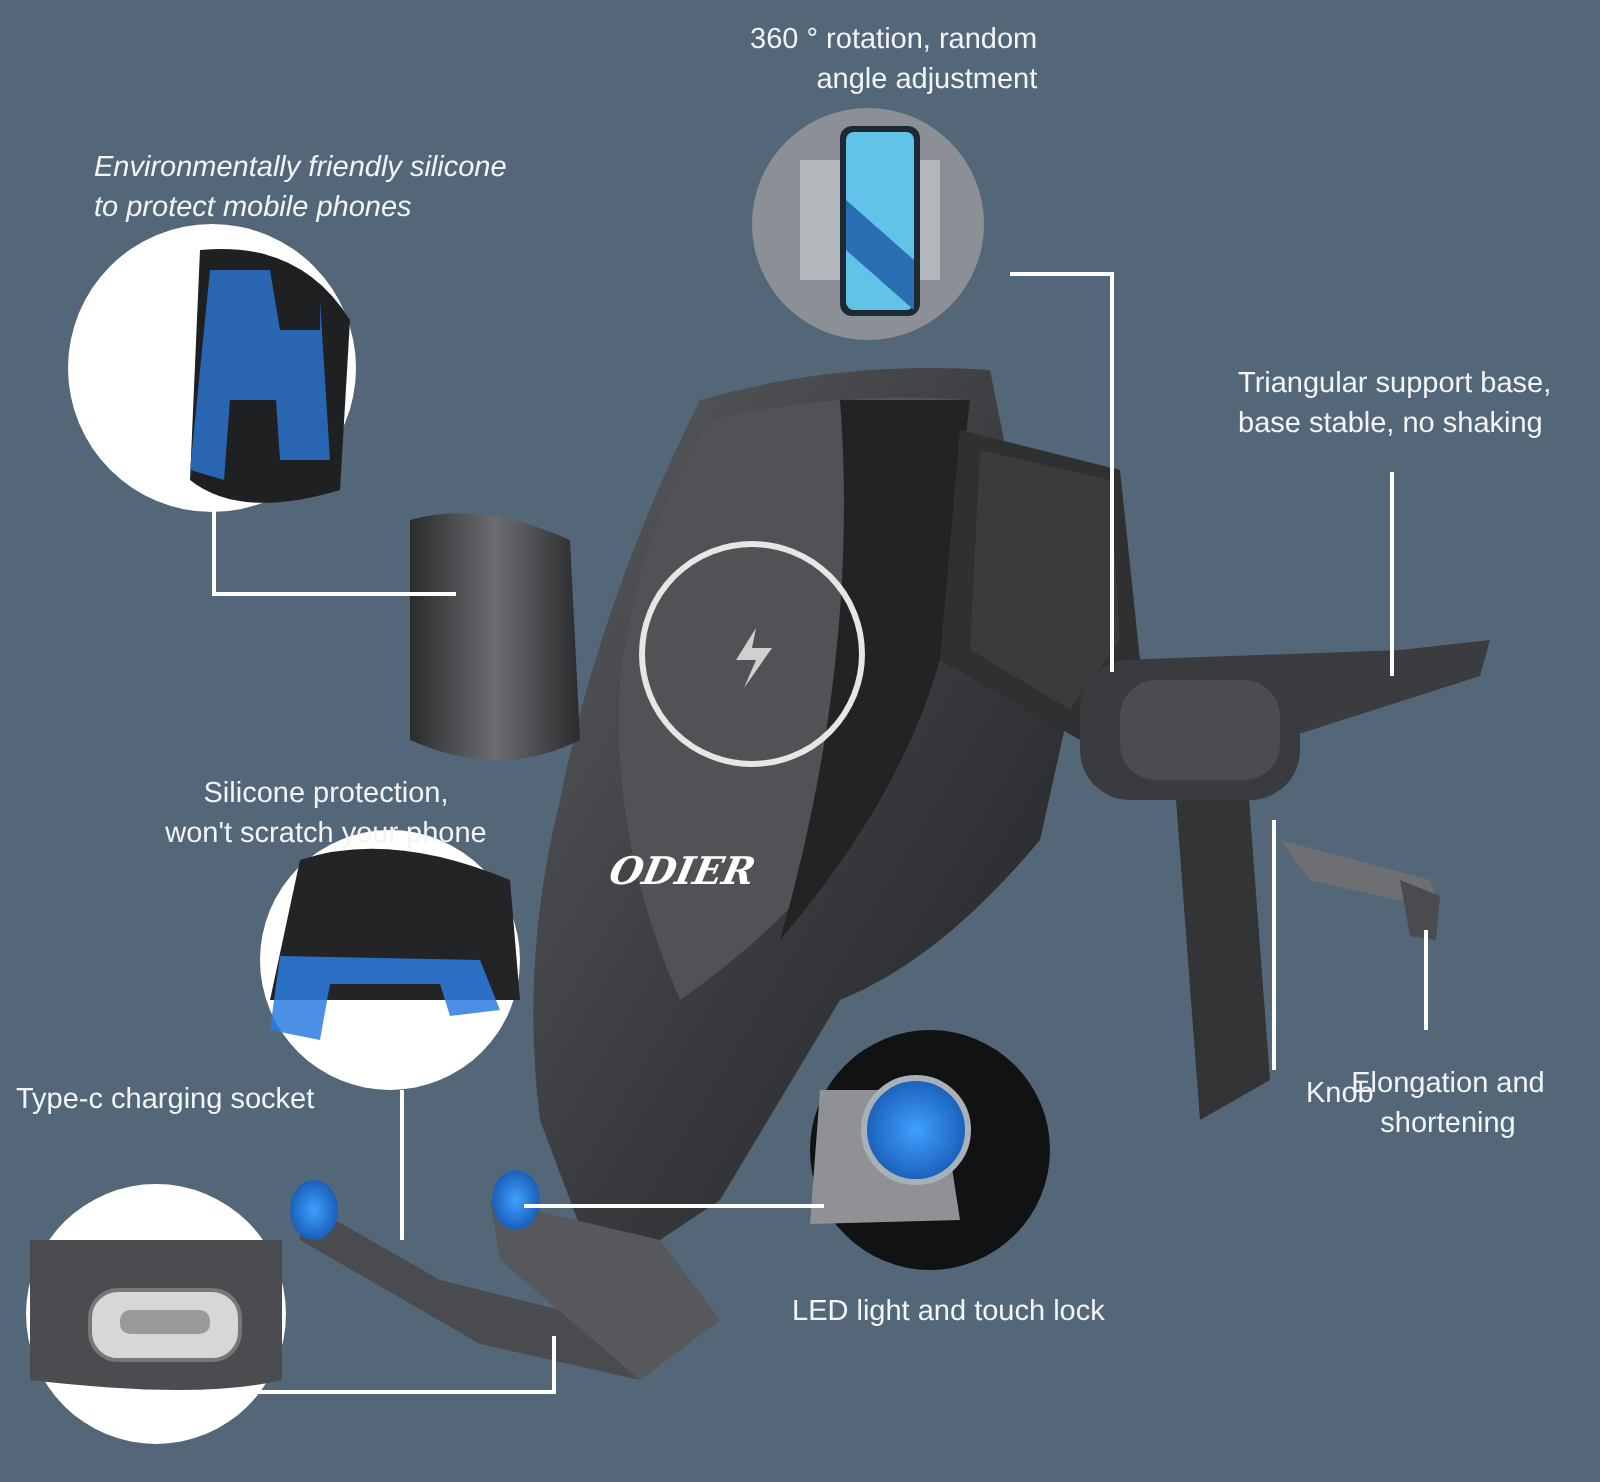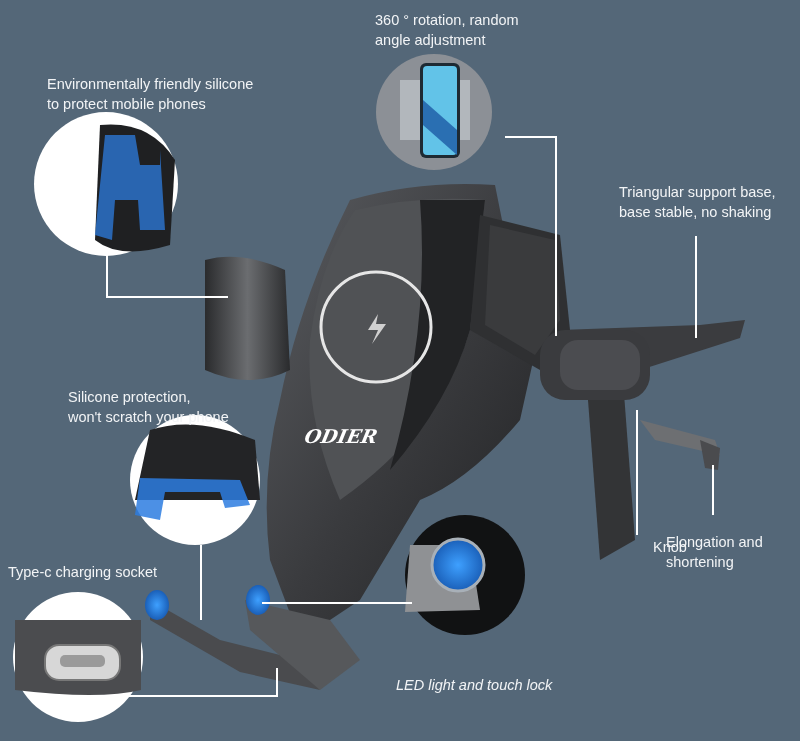--- a/index.html
+++ b/index.html
@@ -1,18 +1,18 @@
 <!DOCTYPE html>
 <html><head>
 <meta charset="utf-8">
 <style>
   html, body { margin:0; padding:0; }
   body { width:800px; height:741px; background:#546778; position:relative; overflow:hidden; font-family:"Liberation Sans", sans-serif; }
   .label { position:absolute; color:#f2f4f6; font-size:14.5px; line-height:20px; white-space:pre-line; }
-  .center { }
+  .center { text-align:center; }
   .line { position:absolute; background:#ffffff; }
   svg { position:absolute; left:0; top:0; }
 </style>
 </head>
 <body>
 
 <svg width="800" height="741" viewBox="0 0 800 741">
   <defs>
     <linearGradient id="bodyG" x1="0" y1="0" x2="1" y2="1">
       <stop offset="0" stop-color="#5a5c60"></stop>
@@ -102,25 +102,25 @@
 <div class="line" style="left:695px;top:236px;width:2px;height:102px;"></div>
 <div class="line" style="left:636px;top:410px;width:2px;height:125px;"></div>
 <div class="line" style="left:712px;top:465px;width:2px;height:50px;"></div>
 <div class="line" style="left:200px;top:545px;width:2px;height:75px;"></div>
 <div class="line" style="left:128px;top:695px;width:150px;height:2px;"></div>
 <div class="line" style="left:276px;top:668px;width:2px;height:29px;"></div>
 <div class="line" style="left:262px;top:602px;width:150px;height:2px;"></div>
 
 <div class="label" style="left:305px;top:426px;font-family:'DejaVu Serif', serif;font-style:italic;font-weight:bold;font-size:19px;color:#ffffff;transform:skewX(-12deg);">ODIER</div>
 
-<div class="label" style="left:375px;top:10px;">360 ° rotation, random
+<div class="label" style="left:375px;top:10px;text-align:right;">360 ° rotation, random
 angle adjustment</div>
-<div class="label" style="left:47px;top:74px;">Environmentally friendly silicone
+<div class="label" style="left:47px;top:74px;font-style:italic;">Environmentally friendly silicone
 to protect mobile phones</div>
 <div class="label" style="left:619px;top:182px;">Triangular support base,
 base stable, no shaking</div>
 <div class="label center" style="left:68px;top:387px;width:190px;">Silicone protection,
 won't scratch your phone</div>
-<div class="label" style="left:8px;top:562px;text-align:center;">Type-c charging socket</div>
+<div class="label" style="left:8px;top:540px;text-align:center;">Type-c charging socket</div>
 <div class="label" style="left:653px;top:537px;">Knob</div>
 <div class="label center" style="left:666px;top:532px;width:116px;">Elongation and
 shortening</div>
-<div class="label" style="left:396px;top:675px;font-style:italic;">LED light and touch lock</div>
+<div class="label" style="left:396px;top:646px;">LED light and touch lock</div>
 
 </body></html>

